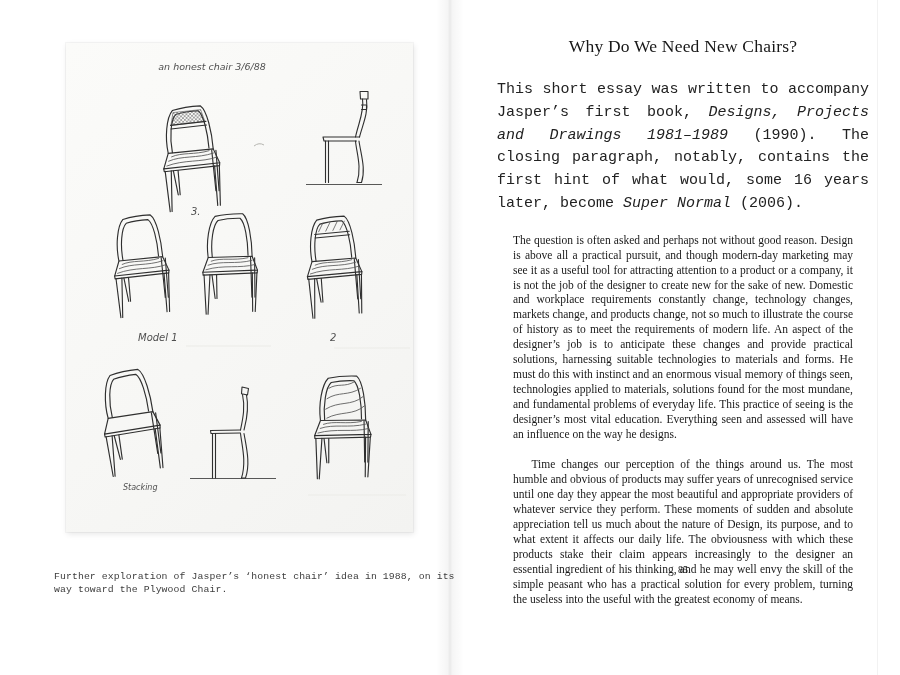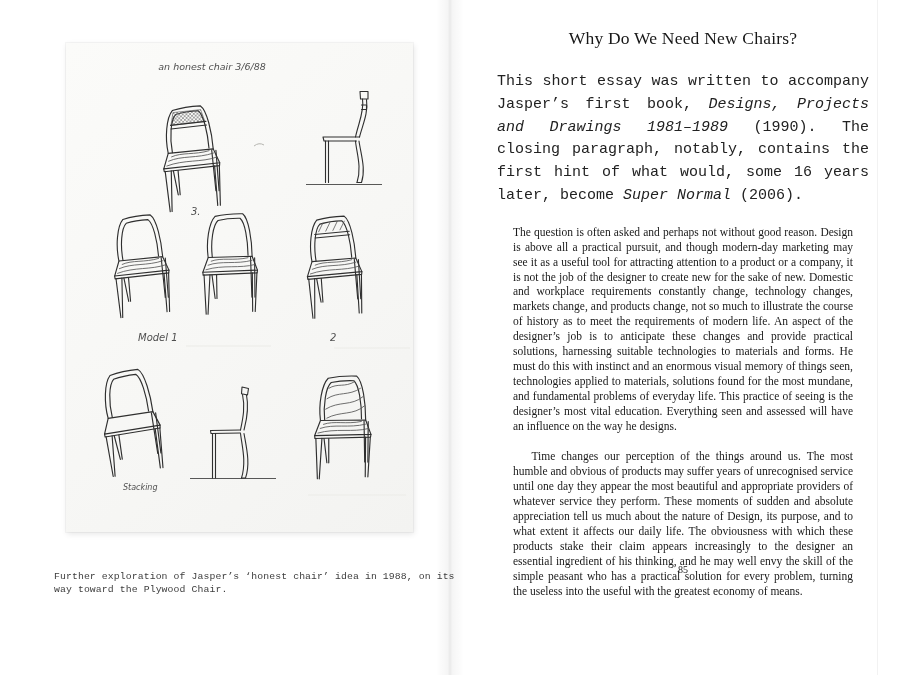--- a/index.html
+++ b/index.html
@@ -17,21 +17,21 @@
   .sketch-paper { position:absolute; left:50px; top:43px; width:347px; height:489px; margin:0;
     background:linear-gradient(140deg, #fbfbf9 0%, #f7f7f5 55%, #f3f3f1 100%);
     box-shadow:0 0 0 1px rgba(0,0,0,0.035), 1px 2px 6px rgba(0,0,0,0.10); }
   .caption { position:absolute; left:38px; top:571px; width:402px; margin:0;
     font-family:Liberation Mono, monospace; font-size:9.8px; line-height:1.3; color:#3d3d3d; letter-spacing:0.1px; }
 
   .hw { font-family:"DejaVu Sans", sans-serif; font-style:italic; fill:#4f4f4f; }
 
   
   .page-right { position:absolute; left:450px; top:0; width:450px; height:675px; }
-  .column { position:absolute; left:47px; top:28px; width:372px; }
+  .column { position:absolute; left:47px; top:36px; width:372px; }
   .title { font-size:17.5px; font-weight:normal; text-align:center; margin:0; color:#171717; letter-spacing:0.2px; }
   .year  { font-size:14.5px; font-weight:normal; text-align:center; margin:3px 0 0 0; color:#171717; letter-spacing:1.2px; }
   .intro { margin:22px 0 0 0; font-family:Liberation Mono, monospace; font-size:15px; line-height:1.52;
     color:#222222; text-align:justify; }
   .it { font-style:italic; }
   .essay-body { margin-top:17px; }
   .body-para { margin:16px; font-size:11.5px; line-height:14.9px; text-align:justify; color:#191919; }
   .body-para.indent { text-indent:1.6em; }
   .page-number { position:absolute; left:47px; top:564px; width:372px; text-align:center;
     font-size:10px; color:#191919; }

